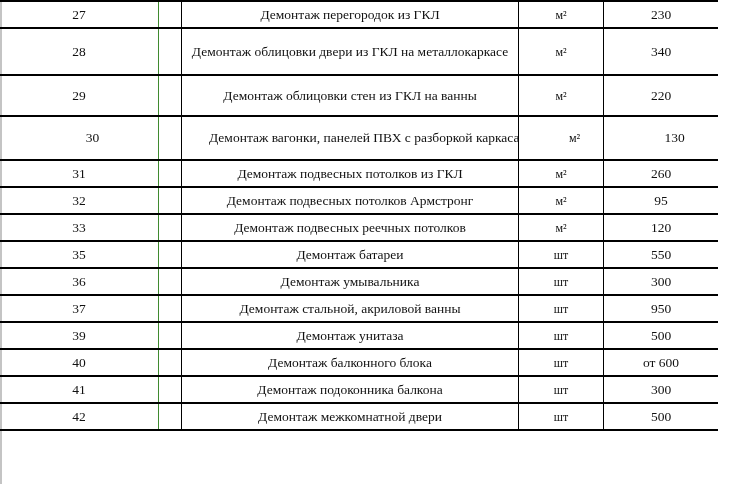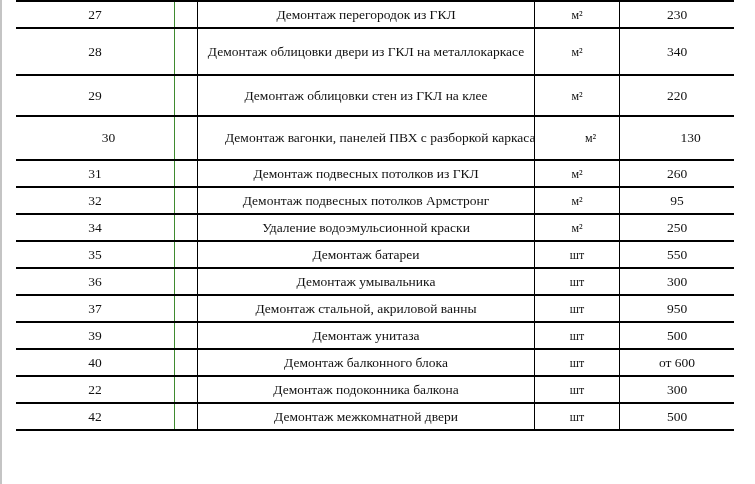--- a/index.html
+++ b/index.html
@@ -18,21 +18,21 @@
     .left-edge {
       position: absolute;
       left: 0;
       top: 0;
       width: 2px;
       height: 484px;
       background: #c4c4c4;
     }
     table.price-table {
       position: absolute;
-      left: 16px;
+      left: 0;
       top: 0;
       border-collapse: collapse;
       table-layout: fixed;
       width: 718px;
     }
     table.price-table td {
       padding: 0;
       text-align: center;
       vertical-align: middle;
       font-size: 13.5px;
@@ -72,21 +72,21 @@
     <td class="c-num"><span>28</span></td>
     <td class="c-gap"></td>
     <td class="c-desc"><span>Демонтаж облицовки двери из ГКЛ на металлокаркасе</span></td>
     <td class="c-unit"><span class="unit-text">м²</span></td>
     <td class="c-price"><span>340</span></td>
   </tr>
 
   <tr class="h41">
     <td class="c-num"><span>29</span></td>
     <td class="c-gap"></td>
-    <td class="c-desc"><span>Демонтаж облицовки стен из ГКЛ на клее</span></td>
+    <td class="c-desc"><span>Демонтаж облицовки стен из ГКЛ на ванны</span></td>
     <td class="c-unit"><span class="unit-text">м²</span></td>
     <td class="c-price"><span>220</span></td>
   </tr>
 
   <tr class="h44">
     <td class="c-num"><span>30</span></td>
     <td class="c-gap"></td>
     <td class="c-desc"><span>Демонтаж вагонки, панелей ПВХ с разборкой каркаса</span></td>
     <td class="c-unit"><span class="unit-text">м²</span></td>
     <td class="c-price"><span>130</span></td>
@@ -101,28 +101,28 @@
   </tr>
 
   <tr class="h27">
     <td class="c-num"><span>32</span></td>
     <td class="c-gap"></td>
     <td class="c-desc"><span>Демонтаж подвесных потолков  Армстронг</span></td>
     <td class="c-unit"><span class="unit-text">м²</span></td>
     <td class="c-price"><span>95</span></td>
   </tr>
 
+  <tr class="h27">
+    <td class="c-num"><span>33</span></td>
+    <td class="c-gap"></td>
+    <td class="c-desc"><span>Демонтаж подвесных реечных потолков</span></td>
+    <td class="c-unit"><span class="unit-text">м²</span></td>
+    <td class="c-price"><span>120</span></td>
+  </tr>
 
-  <tr class="h27">
-    <td class="c-num"><span>34</span></td>
-    <td class="c-gap"></td>
-    <td class="c-desc"><span>Удаление водоэмульсионной краски</span></td>
-    <td class="c-unit"><span class="unit-text">м²</span></td>
-    <td class="c-price"><span>250</span></td>
-  </tr>
 
   <tr class="h27">
     <td class="c-num"><span>35</span></td>
     <td class="c-gap"></td>
     <td class="c-desc"><span>Демонтаж батареи</span></td>
     <td class="c-unit"><span class="unit-text">шт</span></td>
     <td class="c-price"><span>550</span></td>
   </tr>
 
   <tr class="h27">
@@ -152,21 +152,21 @@
 
   <tr class="h27">
     <td class="c-num"><span>40</span></td>
     <td class="c-gap"></td>
     <td class="c-desc"><span>Демонтаж балконного блока</span></td>
     <td class="c-unit"><span class="unit-text">шт</span></td>
     <td class="c-price"><span>от  600</span></td>
   </tr>
 
   <tr class="h27">
-    <td class="c-num"><span>22</span></td>
+    <td class="c-num"><span>41</span></td>
     <td class="c-gap"></td>
     <td class="c-desc"><span>Демонтаж подоконника балкона</span></td>
     <td class="c-unit"><span class="unit-text">шт</span></td>
     <td class="c-price"><span>300</span></td>
   </tr>
 
   <tr class="h27">
     <td class="c-num"><span>42</span></td>
     <td class="c-gap"></td>
     <td class="c-desc"><span>Демонтаж межкомнатной двери</span></td>

